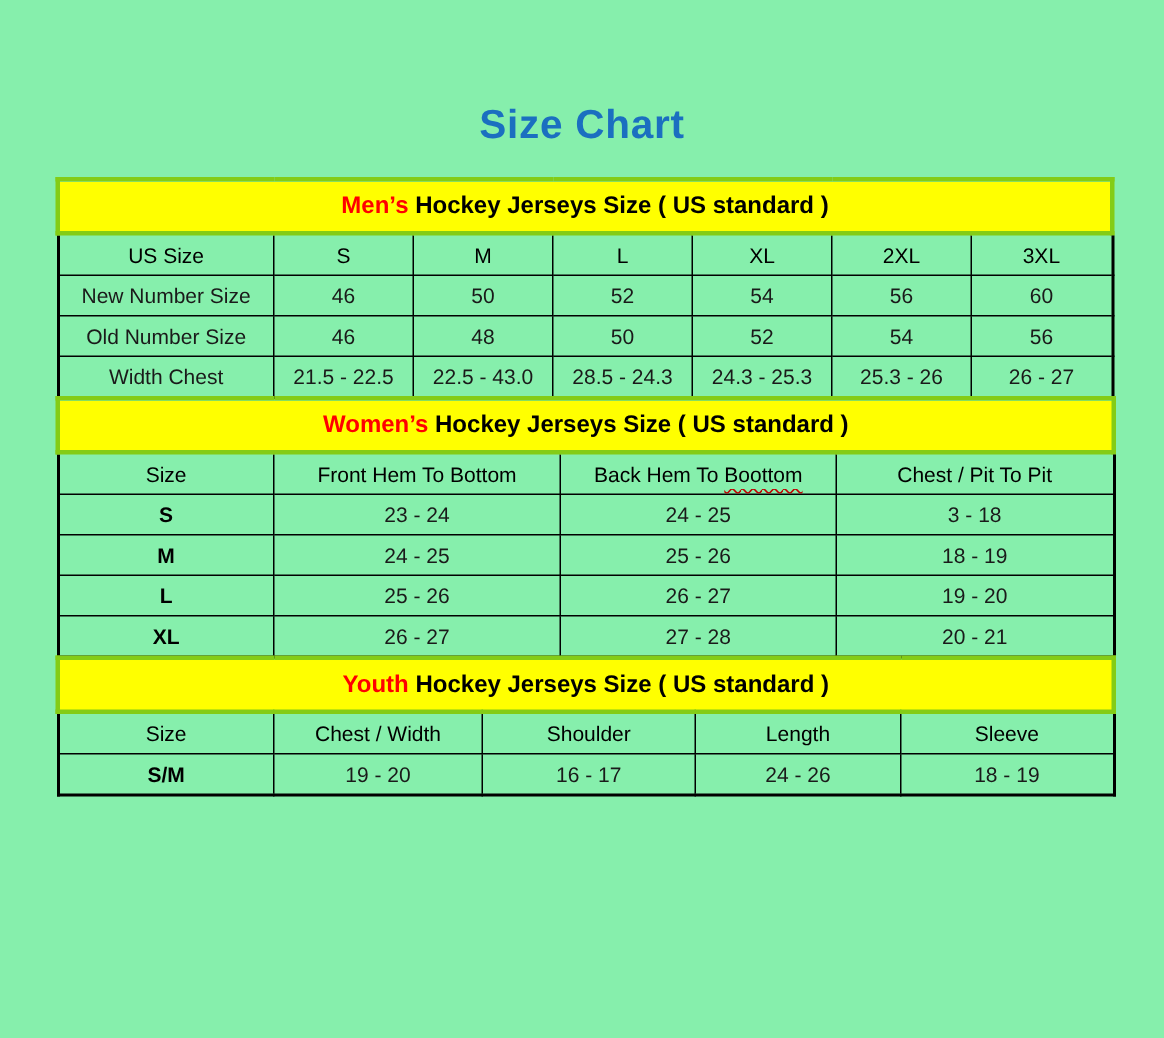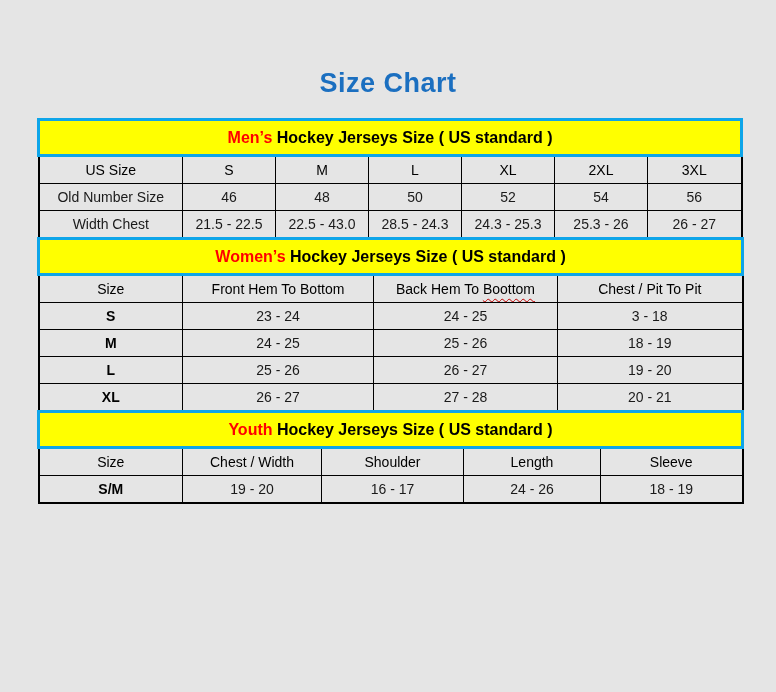--- a/index.html
+++ b/index.html
@@ -1,20 +1,20 @@
 <!DOCTYPE html>
 <html><head>
 <meta charset="utf-8">
 <style>
   html, body { margin: 0; padding: 0; background: #ffffff; }
   .page {
     position: relative;
     width: 776px;
     height: 692px;
-    background: #e5e5e5;
+    background: #86efac;
     font-family: "Liberation Sans", sans-serif;
     overflow: hidden;
   }
   .title {
     margin: 0;
     padding-top: 68px;
     text-align: center;
     font-size: 27px;
     line-height: 1.15;
     font-weight: bold;
@@ -36,21 +36,21 @@
     border: 1.5px solid #000;
     text-align: center;
     vertical-align: middle;
     padding: 0 2px;
     white-space: nowrap;
     overflow: hidden;
     color: #1a1a1a;
   }
   tr.banner td {
     background: #ffff00;
-    border: 3px solid #0ea5e9;
+    border: 3px solid #84cc16;
     height: 33px;
     font-size: 16px;
     font-weight: bold;
     color: #000;
   }
   tr.banner .hl { color: #ff0000; }
   tr.cols th {
     height: 26px;
     font-size: 14px;
     font-weight: normal;
@@ -95,20 +95,29 @@
         <td colspan="7"><span class="hl">Men’s</span><span> Hockey Jerseys Size ( US standard )</span></td>
       </tr>
       <tr class="cols">
         <th>US Size</th>
         <th>S</th>
         <th>M</th>
         <th>L</th>
         <th>XL</th>
         <th>2XL</th>
         <th>3XL</th>
+      </tr>
+      <tr class="data">
+        <td class="rowlabel">New Number Size</td>
+        <td>46</td>
+        <td>50</td>
+        <td>52</td>
+        <td>54</td>
+        <td>56</td>
+        <td>60</td>
       </tr>
       <tr class="data">
         <td class="rowlabel">Old Number Size</td>
         <td>46</td>
         <td>48</td>
         <td>50</td>
         <td>52</td>
         <td>54</td>
         <td>56</td>
       </tr>

